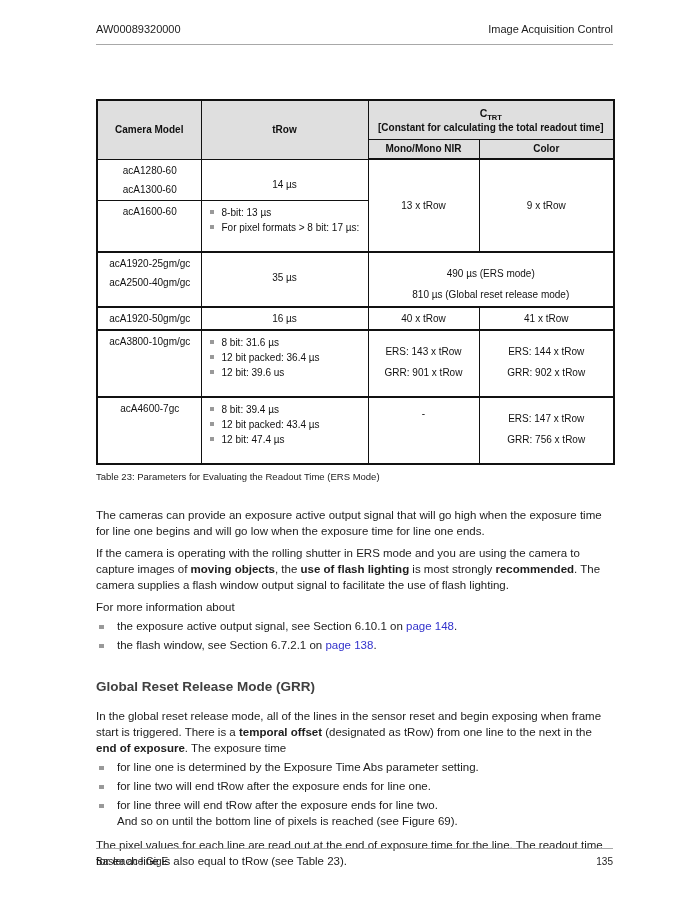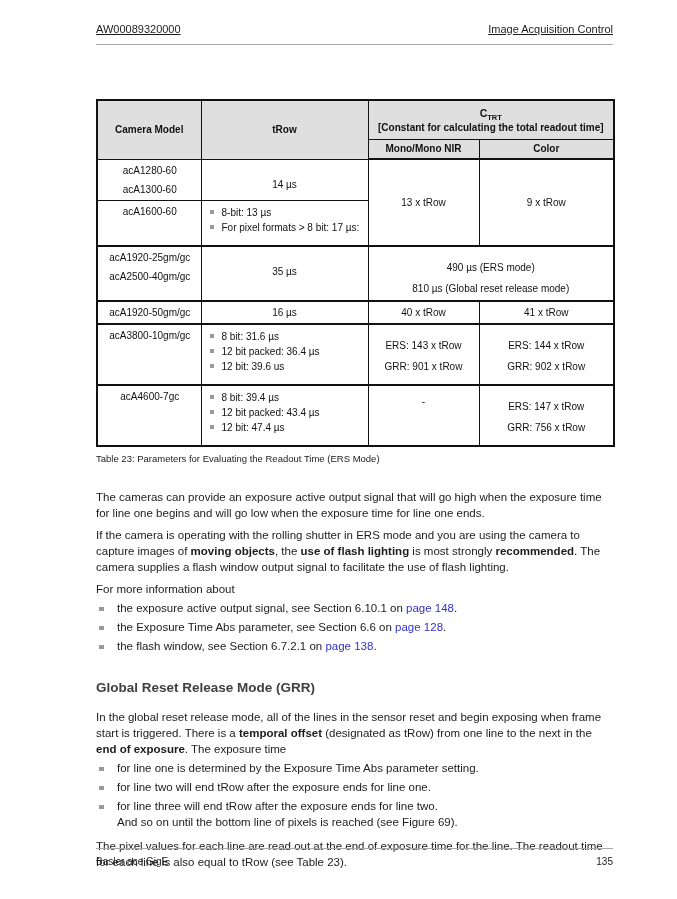--- a/index.html
+++ b/index.html
@@ -3,21 +3,21 @@
 <meta charset="utf-8">
 <style>
   html,body { margin:0; padding:0; }
   body {
     width:677px; height:899px; background:#ffffff; position:relative;
     font-family:"Liberation Sans","DejaVu Sans",sans-serif; color:#1c1c1c;
     overflow:hidden;
   }
   .page-header {
     position:absolute; top:23px; left:96px; width:517px;
-    display:flex; justify-content:space-between; font-size:11px;text-decoration:underline;
+    display:flex; justify-content:space-between; font-size:11px;
   }
   .rule { position:absolute; left:96px; width:517px; height:1px; background:#a8a8a8; }
   .header-rule { top:44px; }
   .footer-rule { top:848px; }
   .page-footer {
     position:absolute; top:856px; left:96px; width:517px;
     display:flex; justify-content:space-between; font-size:10px;
   }
   .content { position:absolute; left:96px; top:99px; width:517px; }
 
@@ -29,21 +29,21 @@
   tr.ha { height:39px; } tr.hb { height:20px; }
   tr.r1 { height:38px; } tr.r2 { height:35px; } tr.r3 { height:42px; }
   tr.r4 { height:20px; } tr.r5 { height:45px; } tr.r6 { height:45px; }
   tr.hb th { border-bottom:2px solid #111; }
   tr.sep td { border-top:2px solid #111; }
   .ctrt-sym { font-size:10.5px; }
   .ctrt-sym sub { font-size:7.5px; }
   .cell-model { text-align:center; vertical-align:top; padding:1px 4px 1px 5px; line-height:19px; }
   .cell-ctop { text-align:center; vertical-align:top; padding-top:19px; }
   .cell-cmid { text-align:center; vertical-align:middle; }
-  .cell-bullets { vertical-align:top; padding:4px 2px 10px 8px;margin-left:35px; }
+  .cell-bullets { vertical-align:top; padding:4px 2px 16px 8px;margin-left:35px; }
   .cell-bullets ul { margin:0; padding:0; list-style:none; line-height:15px; }
   .cell-bullets li { position:relative; padding-left:12px; }
   .cell-bullets li::before { content:""; position:absolute; left:0; top:5.5px; width:4px; height:4px; background:#999; }
   .two21 div { line-height:21px; }
   .cell-ctop.two21 { padding-top:10px; }
   .dash { vertical-align:top; padding-top:10px; text-align:center; }
   .caption { margin:6px 0 0 0; font-size:9.5px; color:#222; }
 
   
   .bodytext { font-size:11.5px; line-height:16px; }
@@ -168,21 +168,20 @@
 
   <div class="bodytext">
     <p class="p1">The cameras can provide an exposure active output signal that will go high when the exposure time for line one begins and will go low when the exposure time for line one ends.</p>
 
     <p class="pstd"><span>If the camera is operating with the rolling shutter in ERS mode and you are using the camera to capture images of </span><b>moving objects</b><span>, the </span><b>use of flash lighting</b><span> is most strongly </span><b>recommended</b><span>. The camera supplies a flash window output signal to facilitate the use of flash lighting.</span></p>
 
     <p class="pstd">For more information about</p>
 
     <ul class="blist">
       <li><span>the exposure active output signal, see Section 6.10.1 on </span><a class="xref">page 148</a><span>.</span></li>
-      <li><span>the Exposure Time Abs parameter, see Section 6.6 on </span><a class="xref">page 128</a><span>.</span></li>
       <li><span>the flash window, see Section 6.7.2.1 on </span><a class="xref">page 138</a><span>.</span></li>
     </ul>
 
     <h2 class="grr">Global Reset Release Mode (GRR)</h2>
 
     <p class="p-after-h"><span>In the global reset release mode, all of the lines in the sensor reset and begin exposing when frame start is triggered. There is a </span><b>temporal offset</b><span> (designated as tRow) from one line to the next in the </span><b>end of exposure</b><span>. The exposure time</span></p>
 
     <ul class="blist">
       <li><span>for line one is determined by the Exposure Time Abs parameter setting.</span></li>
       <li><span>for line two will end tRow after the exposure ends for line one.</span></li>

